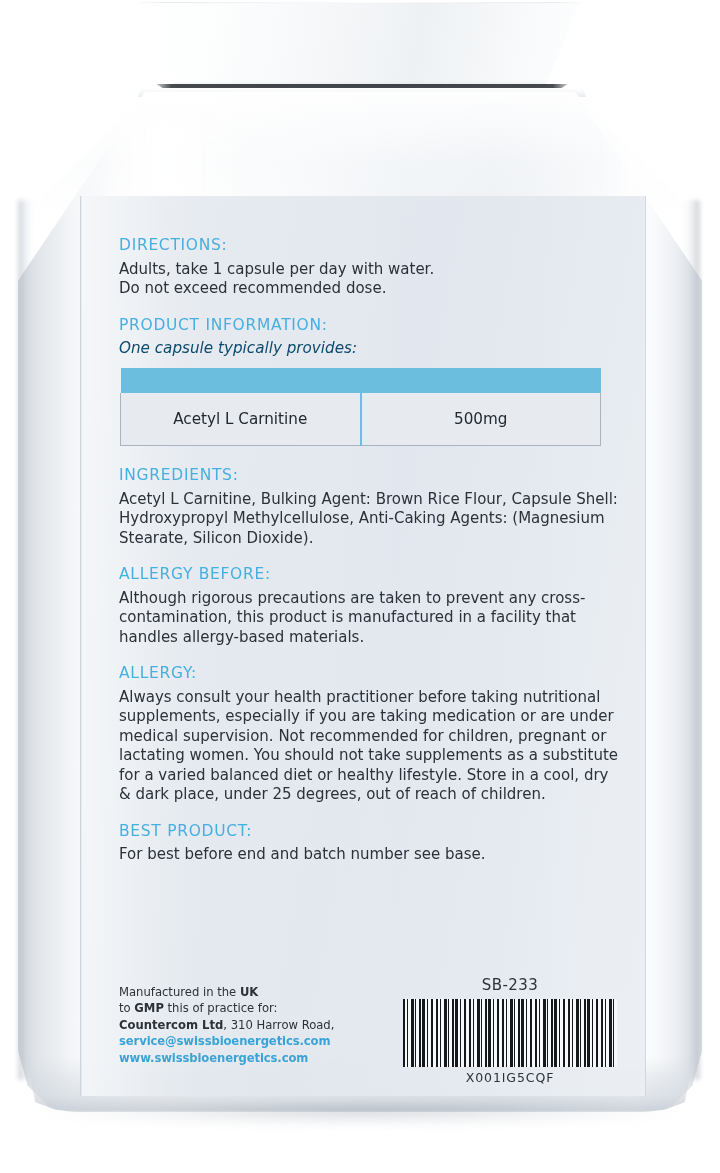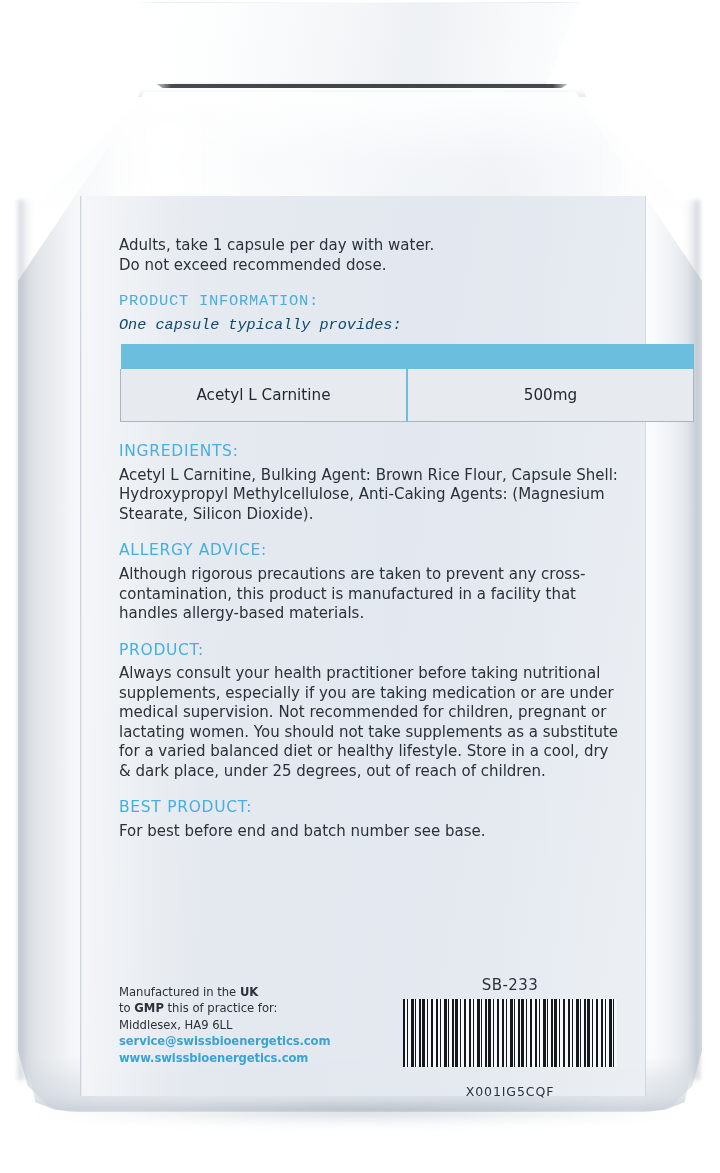--- a/index.html
+++ b/index.html
@@ -215,25 +215,25 @@
     font-weight: 400;
   }
   .subtitle-italic {
     color: #0c4a6e;
     font-size: 15.2px;
     font-style: italic;
     line-height: 1.3;
     margin: 0;
   }
   .block { margin-bottom: 17px; }
-  .block-tight { margin-bottom: 2px; font-family: Liberation Mono, monospace; }
+  .block-tight { margin-bottom: 2px; }
 
   
   .pi-table {
-    width: 574px;
+    width: 481px;
     margin: 9px 15px 20px 1px;
     border-collapse: collapse;
     table-layout: fixed;
   }
   .pi-table .hdr-cell {
     height: 25px;
     background: #6bbede;
     padding: 0;
     border: none;
   }
@@ -296,21 +296,21 @@
       #14181d 16px, #14181d 18px, #f7f8fa 18px, #f7f8fa 19px,
       #14181d 19px, #14181d 22px, #f7f8fa 22px, #f7f8fa 24px,
       #14181d 24px, #14181d 25px, #f7f8fa 25px, #f7f8fa 28px,
       #14181d 28px, #14181d 30px, #f7f8fa 30px, #f7f8fa 33px);
     margin: 0 auto;
   }
   .barcode-num {
     font-size: 12.5px;
     color: #2b3138;
     letter-spacing: 0.9px;
-    margin-top: 17px;
+    margin-top: 3px;
   }
 </style>
 </head>
 <body>
 
 <div id="stage">
 
   <div class="cap-top-edge"></div>
   <div class="cap"></div>
   <div class="cap-shadow"></div>
@@ -324,20 +324,21 @@
   <div class="body-gloss-right"></div>
   <div class="bottom-shade"></div>
   <div class="ground-shadow"></div>
 
   <div class="label-panel"></div>
   <div class="label-sheen"></div>
 
   <div class="content">
 
     <div class="block">
+      <div class="heading">DIRECTIONS:</div>
       <p class="body-text">Adults, take 1 capsule per day with water.</p>
       <p class="body-text">Do not exceed recommended dose.</p>
     </div>
 
     <div class="block-tight">
       <div class="heading">PRODUCT INFORMATION:</div>
       <p class="subtitle-italic">One capsule typically provides:</p>
     </div>
 
     <table class="pi-table">
@@ -354,46 +355,48 @@
         </tr>
       </tbody>
     </table>
 
     <div class="block">
       <div class="heading">INGREDIENTS:</div>
       <p class="body-text">Acetyl L Carnitine, Bulking Agent: Brown Rice Flour, Capsule Shell: Hydroxypropyl Methylcellulose, Anti-Caking Agents: (Magnesium Stearate, Silicon Dioxide).</p>
     </div>
 
     <div class="block">
-      <div class="heading">ALLERGY ADVICE:</div>
+      <div class="heading">ALLERGY BEFORE:</div>
       <p class="body-text">Although rigorous precautions are taken to prevent any cross-contamination, this product is manufactured in a facility that handles allergy-based materials.</p>
     </div>
 
     <div class="block">
-      <div class="heading">PRODUCT:</div>
+      <div class="heading">ALLERGY:</div>
       <p class="body-text">Always consult your health practitioner before taking nutritional supplements, especially if you are taking medication or are under medical supervision. Not recommended for children, pregnant or lactating women. You should not take supplements as a substitute for a varied balanced diet or healthy lifestyle. Store in a cool, dry &amp; dark place, under 25 degrees, out of reach of children.</p>
     </div>
 
     <div>
       <div class="heading">BEST PRODUCT:</div>
       <p class="body-text">For best before end and batch number see base.</p>
     </div>
 
   </div>
 
   <div class="footer">
 
     <div class="mfr">
       <div>
         <span>Manufactured in the </span><span class="b">UK</span>
       </div>
       <div>
         <span>to </span><span class="b">GMP</span><span> this of practice for:</span>
       </div>
-      <div>Middlesex, HA9 6LL</div>
+      <div>
+        <span class="b">Countercom Ltd</span><span>, 310 Harrow Road,</span>
+      </div>
       <span class="link">service@swissbioenergetics.com</span>
       <span class="link">www.swissbioenergetics.com</span>
     </div>
 
     <div class="barcode-wrap">
       <div class="sku">SB-233</div>
       <div class="barcode"></div>
       <div class="barcode-num">X001IG5CQF</div>
     </div>
 

